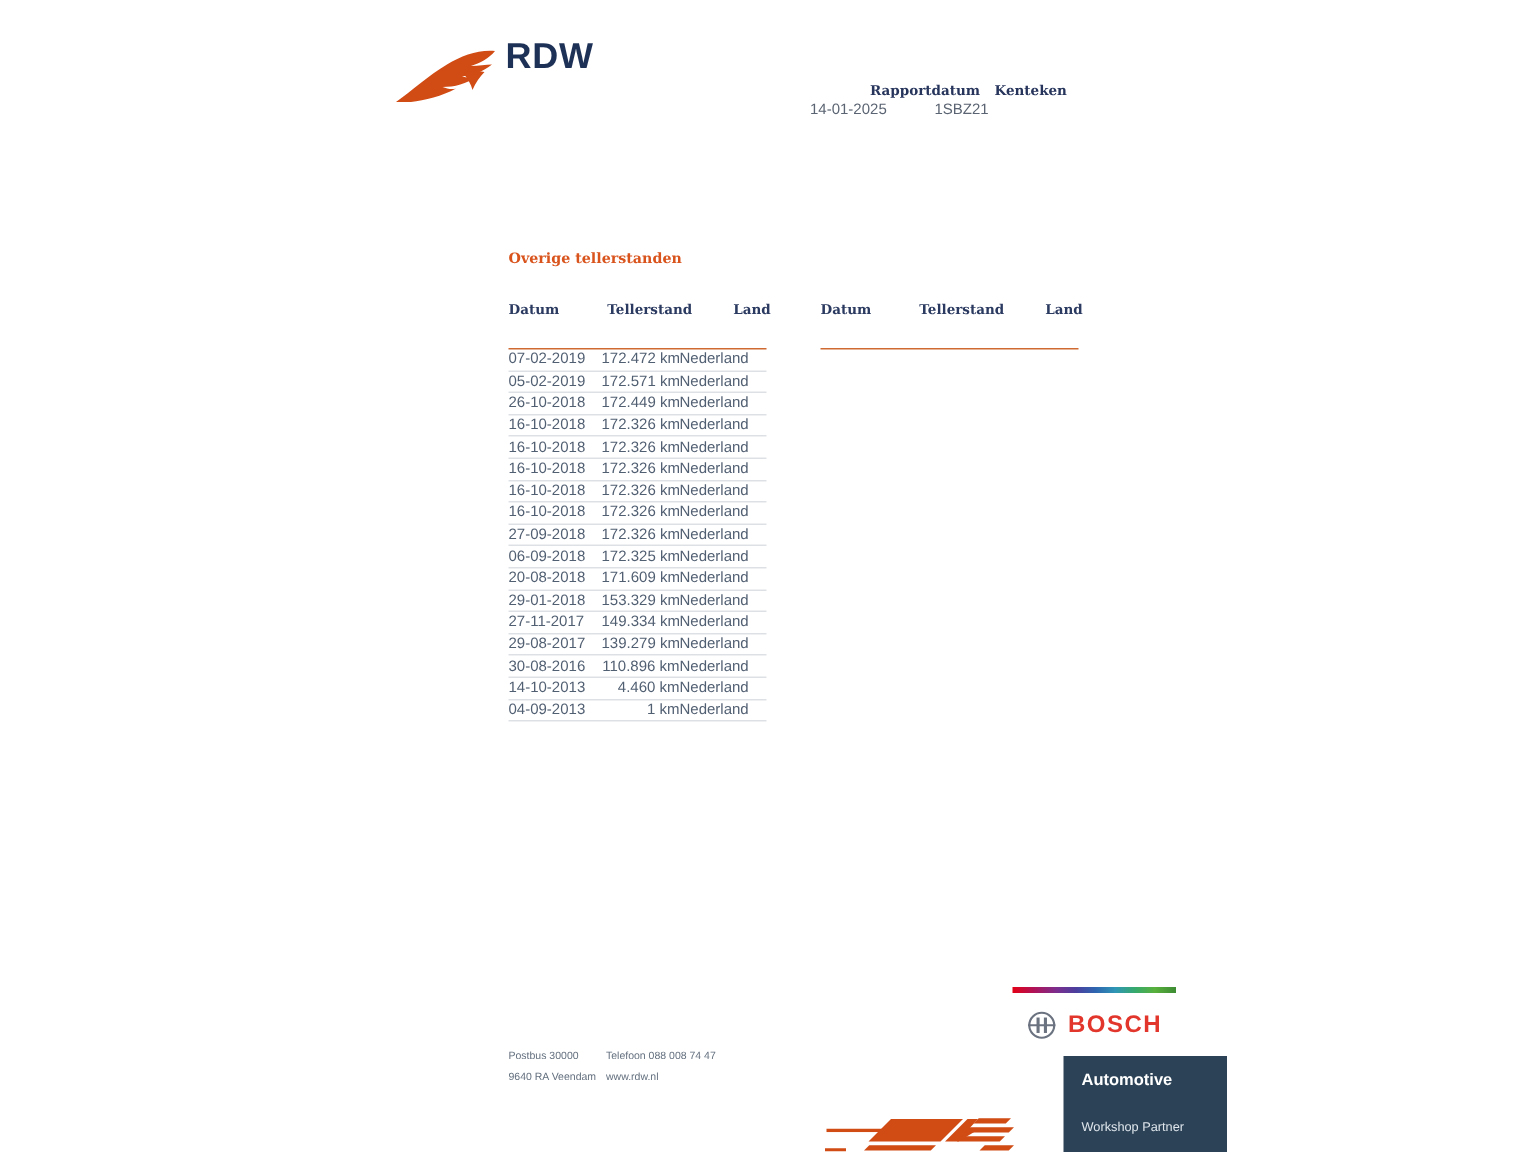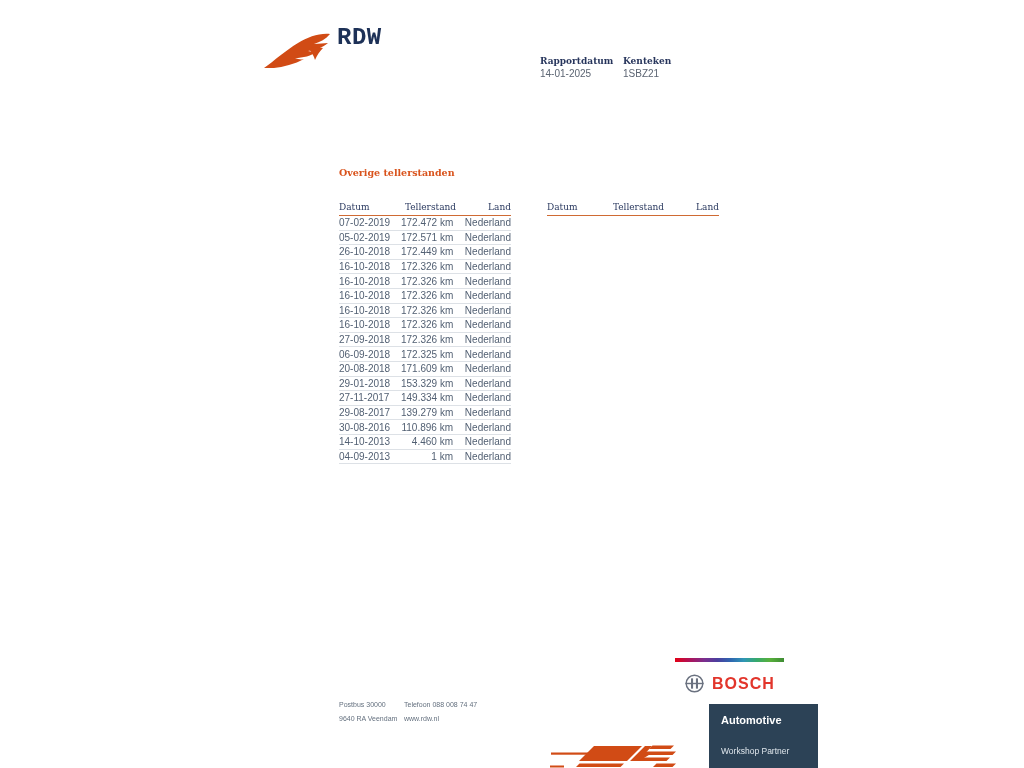--- a/index.html
+++ b/index.html
@@ -4,56 +4,57 @@
 <style>
   html,body{margin:0;padding:0;background:#ffffff;}
   .page{
     position:relative;width:1024px;height:768px;background:#ffffff;
     overflow:hidden;font-family:"Liberation Sans",sans-serif;
   }
   .abs{position:absolute;}
 
   
   .brand-word{
-    left:337px;top:24px;font-family:Liberation Mono, monospace;font-weight:700;
+    left:337px;top:24px;font-family:Liberation Sans, sans-serif;font-weight:700;
     font-size:24px;color:#1d3157;letter-spacing:0.5px;
   }
   .report-title{
     left:540px;top:24px;font-family:"DejaVu Serif",serif;font-weight:700;
     font-size:18px;color:#d9531c;letter-spacing:-0.4px;white-space:nowrap;
   }
   .meta-label{
     font-family:"DejaVu Serif",serif;font-weight:700;font-size:9px;color:#27355c;
     white-space:nowrap;
+    margin-left:40px;
   }
   .meta-value{font-size:10px;color:#5b6472;white-space:nowrap;}
 
   
   .section-title{
     left:339px;top:167px;font-family:"DejaVu Serif",serif;font-weight:700;
     font-size:9.5px;color:#d9531c;white-space:nowrap;
   }
 
   
   .otable{position:absolute;top:202px;width:172px;}
   .otable.tleft{left:339px;}
   .otable.tright{left:547px;}
   .thead{
-    display:flex;align-items:flex-end;padding-bottom:3px;
+    display:flex;align-items:flex-end;padding-bottom:20px;
     border-bottom:1px solid #cf6a33;
-    font-family:"DejaVu Serif",serif;font-weight:400;font-size:9px;color:#2b3a60;gap:32px;
+    font-family:"DejaVu Serif",serif;font-weight:700;font-size:9px;color:#2b3a60;gap:32px;
   }
   .trow{
     display:flex;align-items:center;height:13.6px;
     border-bottom:1px solid #dde1e6;
     font-size:10px;color:#515f72;
   }
   .c1{width:62px;text-align:left;white-space:nowrap;}
   .c2{width:52px;text-align:right;white-space:nowrap;}
-  .c3{flex:1;text-align:right;white-space:nowrap;}
+  .c3{flex:1;white-space:nowrap;}
 
   
   .foot-text{font-size:7px;color:#64707f;white-space:nowrap;}
 
   
   .bosch-stripe{
     left:675px;top:658px;width:109px;height:3.5px;
     background:linear-gradient(90deg,#e30016 0%,#b01257 13%,#7b2e8e 27%,
       #4b3f9e 39%,#2e66b0 51%,#2f96b5 63%,#36a96c 75%,#58b03c 87%,#3e8c34 100%);
   }

